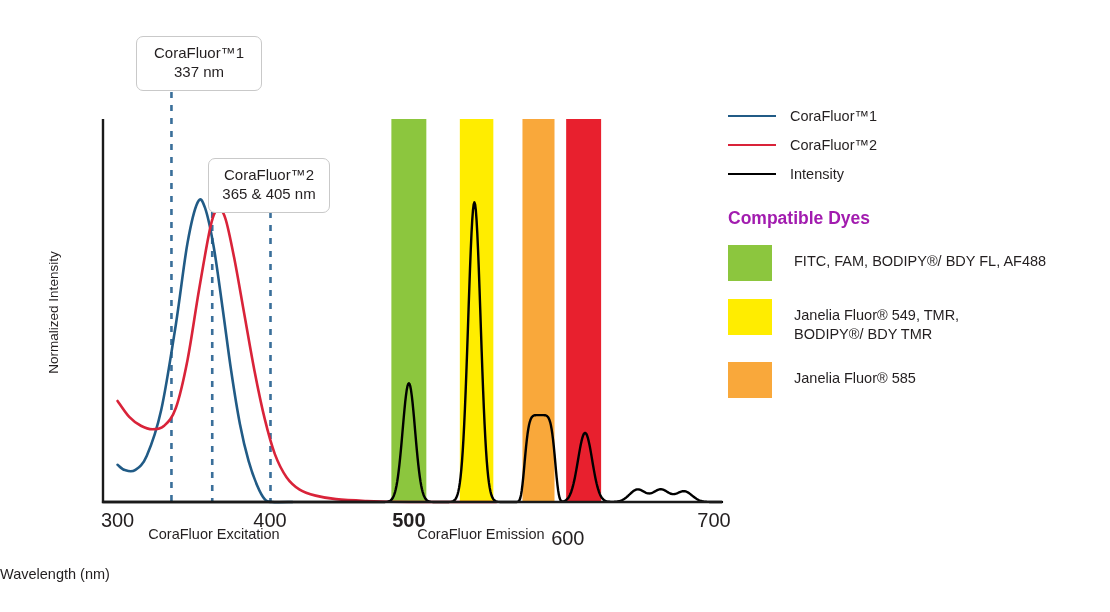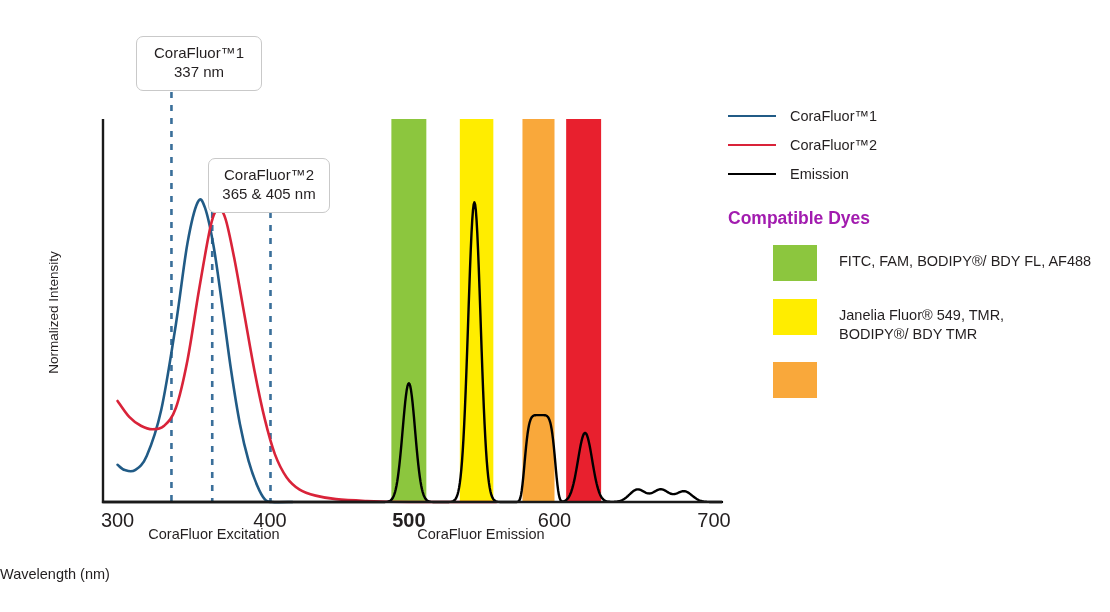--- a/index.html
+++ b/index.html
@@ -29,21 +29,21 @@
   }
   #xlabel{position:absolute;left:0;top:566px;width:720px;font-size:14.5px;}
   #sub-exc{position:absolute;left:80px;top:526px;width:268px;text-align:center;font-size:14.5px;}
   #sub-emi{position:absolute;left:350px;top:526px;width:262px;text-align:center;font-size:14.5px;}
 
   #legend{position:absolute;left:728px;top:108px;width:372px;}
   .lg-row{display:flex;align-items:center;margin-bottom:13px;}
   .lg-line{width:48px;height:0;border-top-width:2.5px;border-top-style:solid;margin-right:14px;flex:none;}
   .lg-label{font-size:14.5px;color:#231f20;white-space:nowrap;}
   #dyes-title{font-size:17.5px;font-weight:bold;color:#a21caf;margin:26px 0 16px 0;}
-  .dye-row{display:flex;align-items:flex-start;margin-bottom:18px;margin-left:45px;}
+  .dye-row{display:flex;align-items:flex-start;margin-bottom:18px;}
   .dye-sw{width:44px;height:36px;margin-right:22px;flex:none;}
   .dye-label{font-size:14.5px;line-height:1.3;color:#231f20;padding-top:7px;}
   .dye-label span{display:block;white-space:nowrap;}
 </style>
 </head>
 <body>
 
 <div id="chart-root">
 
   <svg class="plot" id="plot-svg" viewBox="0 0 1110 612">
@@ -72,53 +72,56 @@
 
   <div id="ylabel">Normalized Intensity</div>
   <div id="xlabel">Wavelength (nm)</div>
   <div id="sub-emi">CoraFluor Emission</div>
   <div id="sub-exc">CoraFluor Excitation</div>
 
   <div id="ticks-holder">
       <div class="axis-text tick-label" style="left: 87.5647px; top: 509px; width: 60px;">300</div>
       <div class="axis-text tick-label" style="left: 240px; top: 509px; width: 60px;">400</div>
       <div class="axis-text tick-label" style="left: 378.859px; top: 509px; width: 60px; font-weight: bold;">500</div>
-      <div class="axis-text tick-label" style="left: 524.506px; top: 509px; width: 60px;">600</div>
+      <div class="axis-text tick-label" style="left: 524.506px; top: 527px; width: 60px; text-align: right;">600</div>
       <div class="axis-text tick-label" style="left: 684px; top: 509px; width: 60px;">700</div>
     </div>
 
   <div id="legend">
     <div id="legend-lines">
         <div class="lg-row">
           <span class="lg-line" style="border-top-color: rgb(33, 91, 134);"></span>
           <span class="lg-label">CoraFluor™1</span>
         </div>
         <div class="lg-row">
           <span class="lg-line" style="border-top-color: rgb(217, 35, 57);"></span>
           <span class="lg-label">CoraFluor™2</span>
         </div>
         <div class="lg-row">
           <span class="lg-line" style="border-top-color: rgb(0, 0, 0);"></span>
-          <span class="lg-label">Emission</span>
+          <span class="lg-label">Intensity</span>
         </div>
       </div>
     <div id="dyes-title">Compatible Dyes</div>
     <div id="legend-dyes">
         <div class="dye-row">
           <span class="dye-sw" style="background: rgb(140, 198, 62);"></span>
           <span class="dye-label">
             <span>FITC, FAM, BODIPY®/ BDY FL, AF488</span>
           </span>
         </div>
         <div class="dye-row">
           <span class="dye-sw" style="background: rgb(255, 237, 0);"></span>
           <span class="dye-label">
             <span>Janelia Fluor® 549, TMR,</span>
             <span>BODIPY®/ BDY TMR</span>
           </span>
         </div>
         <div class="dye-row">
           <span class="dye-sw" style="background: rgb(249, 168, 59);"></span>
+          <span class="dye-label">
+            <span>Janelia Fluor® 585</span>
+          </span>
         </div>
       </div>
   </div>
 
 </div>
 
 </body></html>

